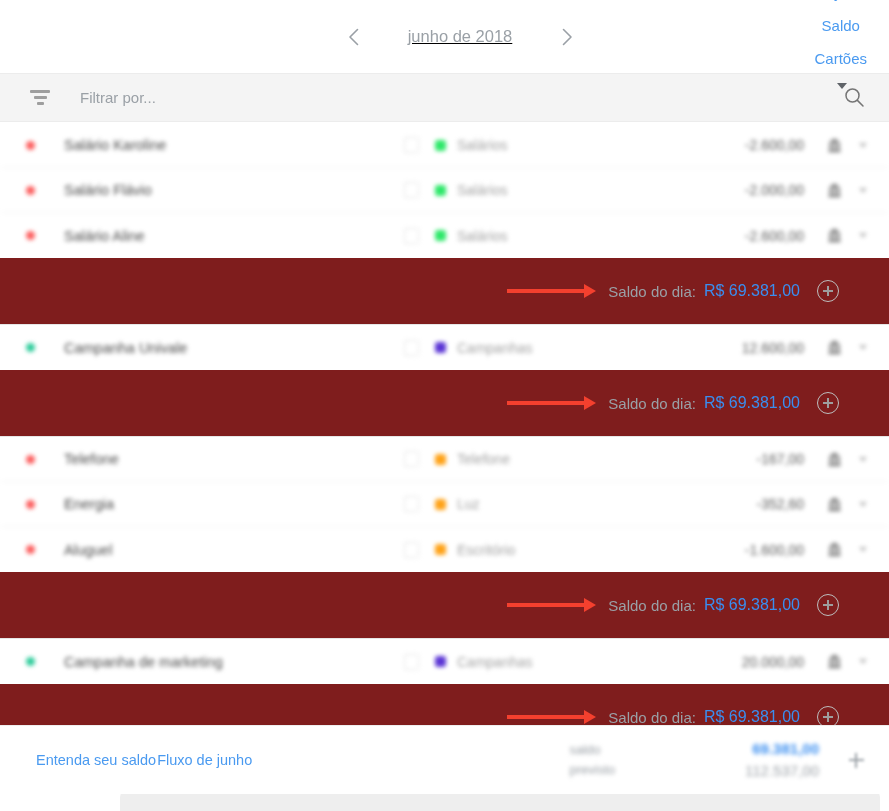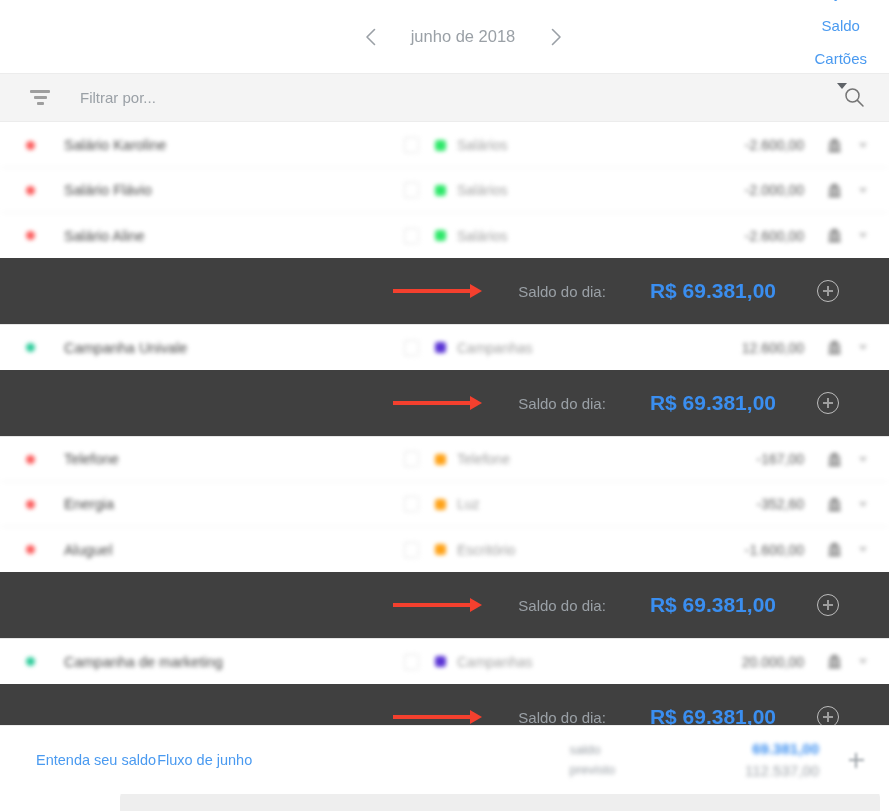--- a/index.html
+++ b/index.html
@@ -59,24 +59,25 @@
     width: 15px; height: 2px;
     left: 11px; top: 17.5px;
   }
   .fab-add::after {
     width: 2px; height: 15px;
     left: 17.5px; top: 11px;
   }
 
   .month-nav {
     position: absolute;
-    left: 352px;
-    display: flex;
-    align-items: center;
-    gap: 0;
+    left: 335px;
+    display: flex;
+    align-items: center;
+    gap: 14px;
+    text-decoration: underline;
   }
   .chev-btn {
     background: none;
     border: none;
     width: 36px;
     height: 36px;
     display: flex;
     align-items: center;
     justify-content: center;
     cursor: pointer;
@@ -237,22 +238,21 @@
 
   
   .day-balance {
     height: 67px;
     display: flex;
     align-items: center;
     justify-content: flex-end;
     padding: 0 50px 0 0;
     box-sizing: border-box;
     border-bottom: 1px solid #e6e6e6;
-    background: #404040;
-    gap: 24px;
+    background: #7f1d1d;
   }
   .annot-arrow {
     display: flex;
     align-items: center;
     margin-right: 12px;
   }
   .annot-arrow .shaft {
     width: 78px;
     height: 3.5px;
     background: #f4402e;
@@ -263,24 +263,24 @@
     border-bottom: 7px solid transparent;
     border-left: 12px solid #f4402e;
     margin-left: -1px;
   }
   .db-label {
     font-size: 15px;
     color: #9aa0a6;
     white-space: nowrap;
   }
   .db-value {
-    font-size: 21px;
-    font-weight: bold;
+    font-size: 16px;
+    font-weight: normal;
     color: #3a8ef0;
-    margin-left: 20px;
+    margin-left: 8px;
     white-space: nowrap;
   }
   .db-add {
     width: 22px; height: 22px;
     border-radius: 50%;
     border: 1.4px solid #bdbdbd;
     margin-left: 17px;
     position: relative;
     cursor: pointer;
     background: transparent;

